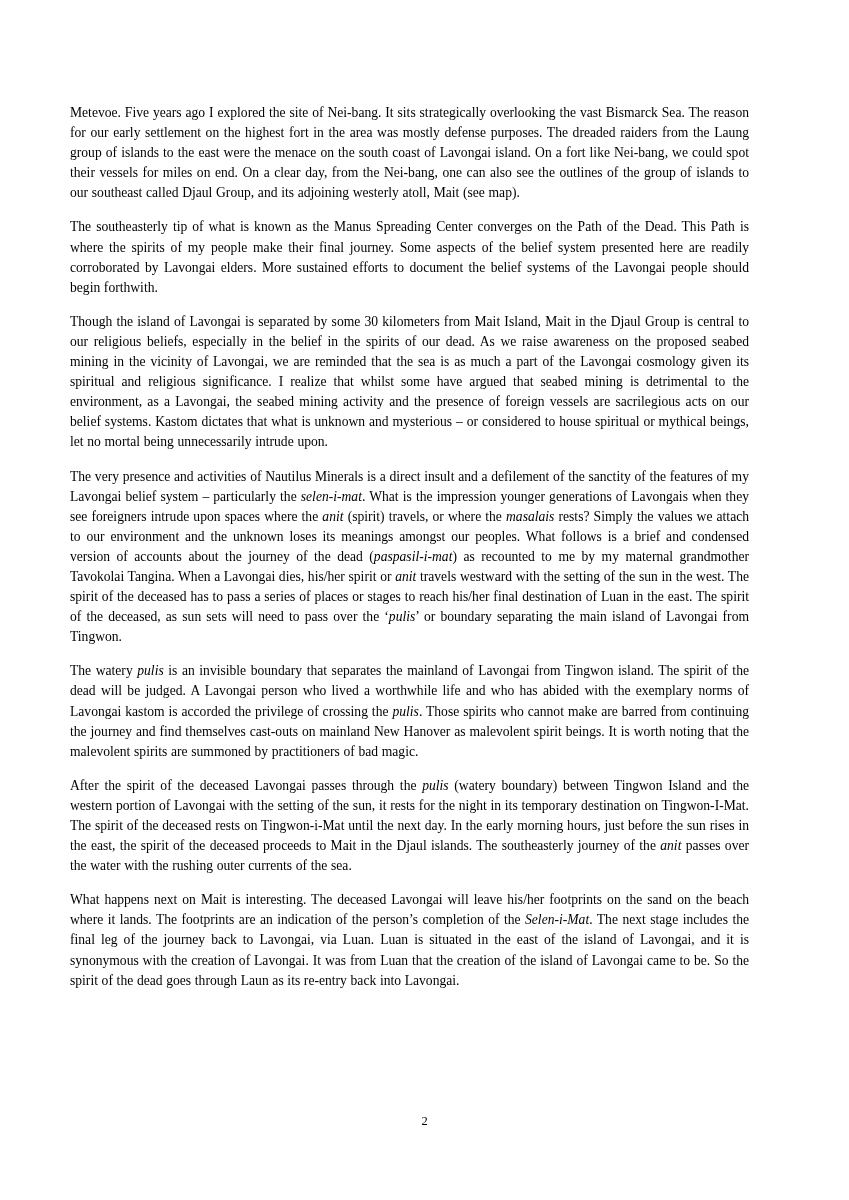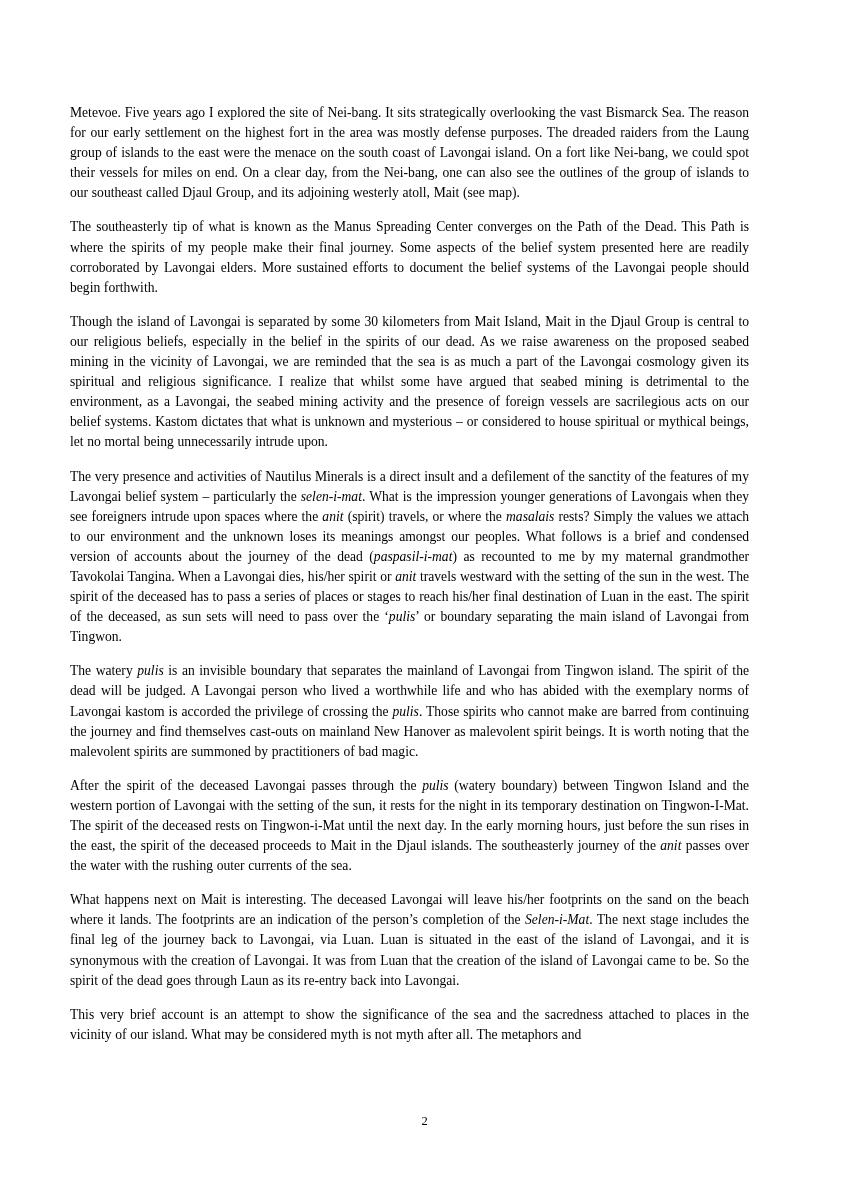--- a/index.html
+++ b/index.html
@@ -63,18 +63,17 @@
 <div class="page">
 
   <div class="text-column">
       <p class="para">Metevoe. Five years ago I explored the site of Nei-bang. It sits strategically overlooking the vast Bismarck Sea. The reason for our early settlement on the highest fort in the area was mostly defense purposes. The dreaded raiders from the Laung group of islands to the east were the menace on the south coast of Lavongai island. On a fort like Nei-bang, we could spot their vessels for miles on end. On a clear day, from the Nei-bang, one can also see the outlines of the group of islands to our southeast called Djaul Group, and its adjoining westerly atoll, Mait (see map).</p>
       <p class="para">The southeasterly tip of what is known as the Manus Spreading Center converges on the Path of the Dead. This Path is where the spirits of my people make their final journey. Some aspects of the belief system presented here are readily corroborated by Lavongai elders. More sustained efforts to document the belief systems of the Lavongai people should begin forthwith.</p>
       <p class="para">Though the island of Lavongai is separated by some 30 kilometers from Mait Island, Mait in the Djaul Group is central to our religious beliefs, especially in the belief in the spirits of our dead. As we raise awareness on the proposed seabed mining in the vicinity of Lavongai, we are reminded that the sea is as much a part of the Lavongai cosmology given its spiritual and religious significance. I realize that whilst some have argued that seabed mining is detrimental to the environment, as a Lavongai, the seabed mining activity and the presence of foreign vessels are sacrilegious acts on our belief systems. Kastom dictates that what is unknown and mysterious – or considered to house spiritual or mythical beings, let no mortal being unnecessarily intrude upon.</p>
       <p class="para">The very presence and activities of Nautilus Minerals is a direct insult and a defilement of the sanctity of the features of my Lavongai belief system – particularly the <i>selen-i-mat</i>. What is the impression younger generations of Lavongais when they see foreigners intrude upon spaces where the <i>anit</i> (spirit) travels, or where the <i>masalais</i> rests? Simply the values we attach to our environment and the unknown loses its meanings amongst our peoples. What follows is a brief and condensed version of accounts about the journey of the dead (<i>paspasil-i-mat</i>) as recounted to me by my maternal grandmother Tavokolai Tangina. When a Lavongai dies, his/her spirit or <i>anit</i> travels westward with the setting of the sun in the west. The spirit of the deceased has to pass a series of places or stages to reach his/her final destination of Luan in the east. The spirit of the deceased, as sun sets will need to pass over the ‘<i>pulis</i>’ or boundary separating the main island of Lavongai from Tingwon.</p>
       <p class="para">The watery <i>pulis</i> is an invisible boundary that separates the mainland of Lavongai from Tingwon island. The spirit of the dead will be judged. A Lavongai person who lived a worthwhile life and who has abided with the exemplary norms of Lavongai kastom is accorded the privilege of crossing the <i>pulis</i>. Those spirits who cannot make are barred from continuing the journey and find themselves cast-outs on mainland New Hanover as malevolent spirit beings. It is worth noting that the malevolent spirits are summoned by practitioners of bad magic.</p>
       <p class="para">After the spirit of the deceased Lavongai passes through the <i>pulis</i> (watery boundary) between Tingwon Island and the western portion of Lavongai with the setting of the sun, it rests for the night in its temporary destination on Tingwon-I-Mat. The spirit of the deceased rests on Tingwon-i-Mat until the next day. In the early morning hours, just before the sun rises in the east, the spirit of the deceased proceeds to Mait in the Djaul islands. The southeasterly journey of the <i>anit</i> passes over the water with the rushing outer currents of the sea.</p>
       <p class="para">What happens next on Mait is interesting. The deceased Lavongai will leave his/her footprints on the sand on the beach where it lands. The footprints are an indication of the person’s completion of the <i>Selen-i-Mat</i>. The next stage includes the final leg of the journey back to Lavongai, via Luan. Luan is situated in the east of the island of Lavongai, and it is synonymous with the creation of Lavongai. It was from Luan that the creation of the island of Lavongai came to be. So the spirit of the dead goes through Laun as its re-entry back into Lavongai.</p>
-      <p class="para">This very brief account is an attempt to show the significance of the sea and the sacredness attached to places in the vicinity of our island. What may be considered myth is not myth after all. The metaphors and</p>
     </div>
 
   <div class="page-number">2</div>
 
 </div>
 
 </body></html>

